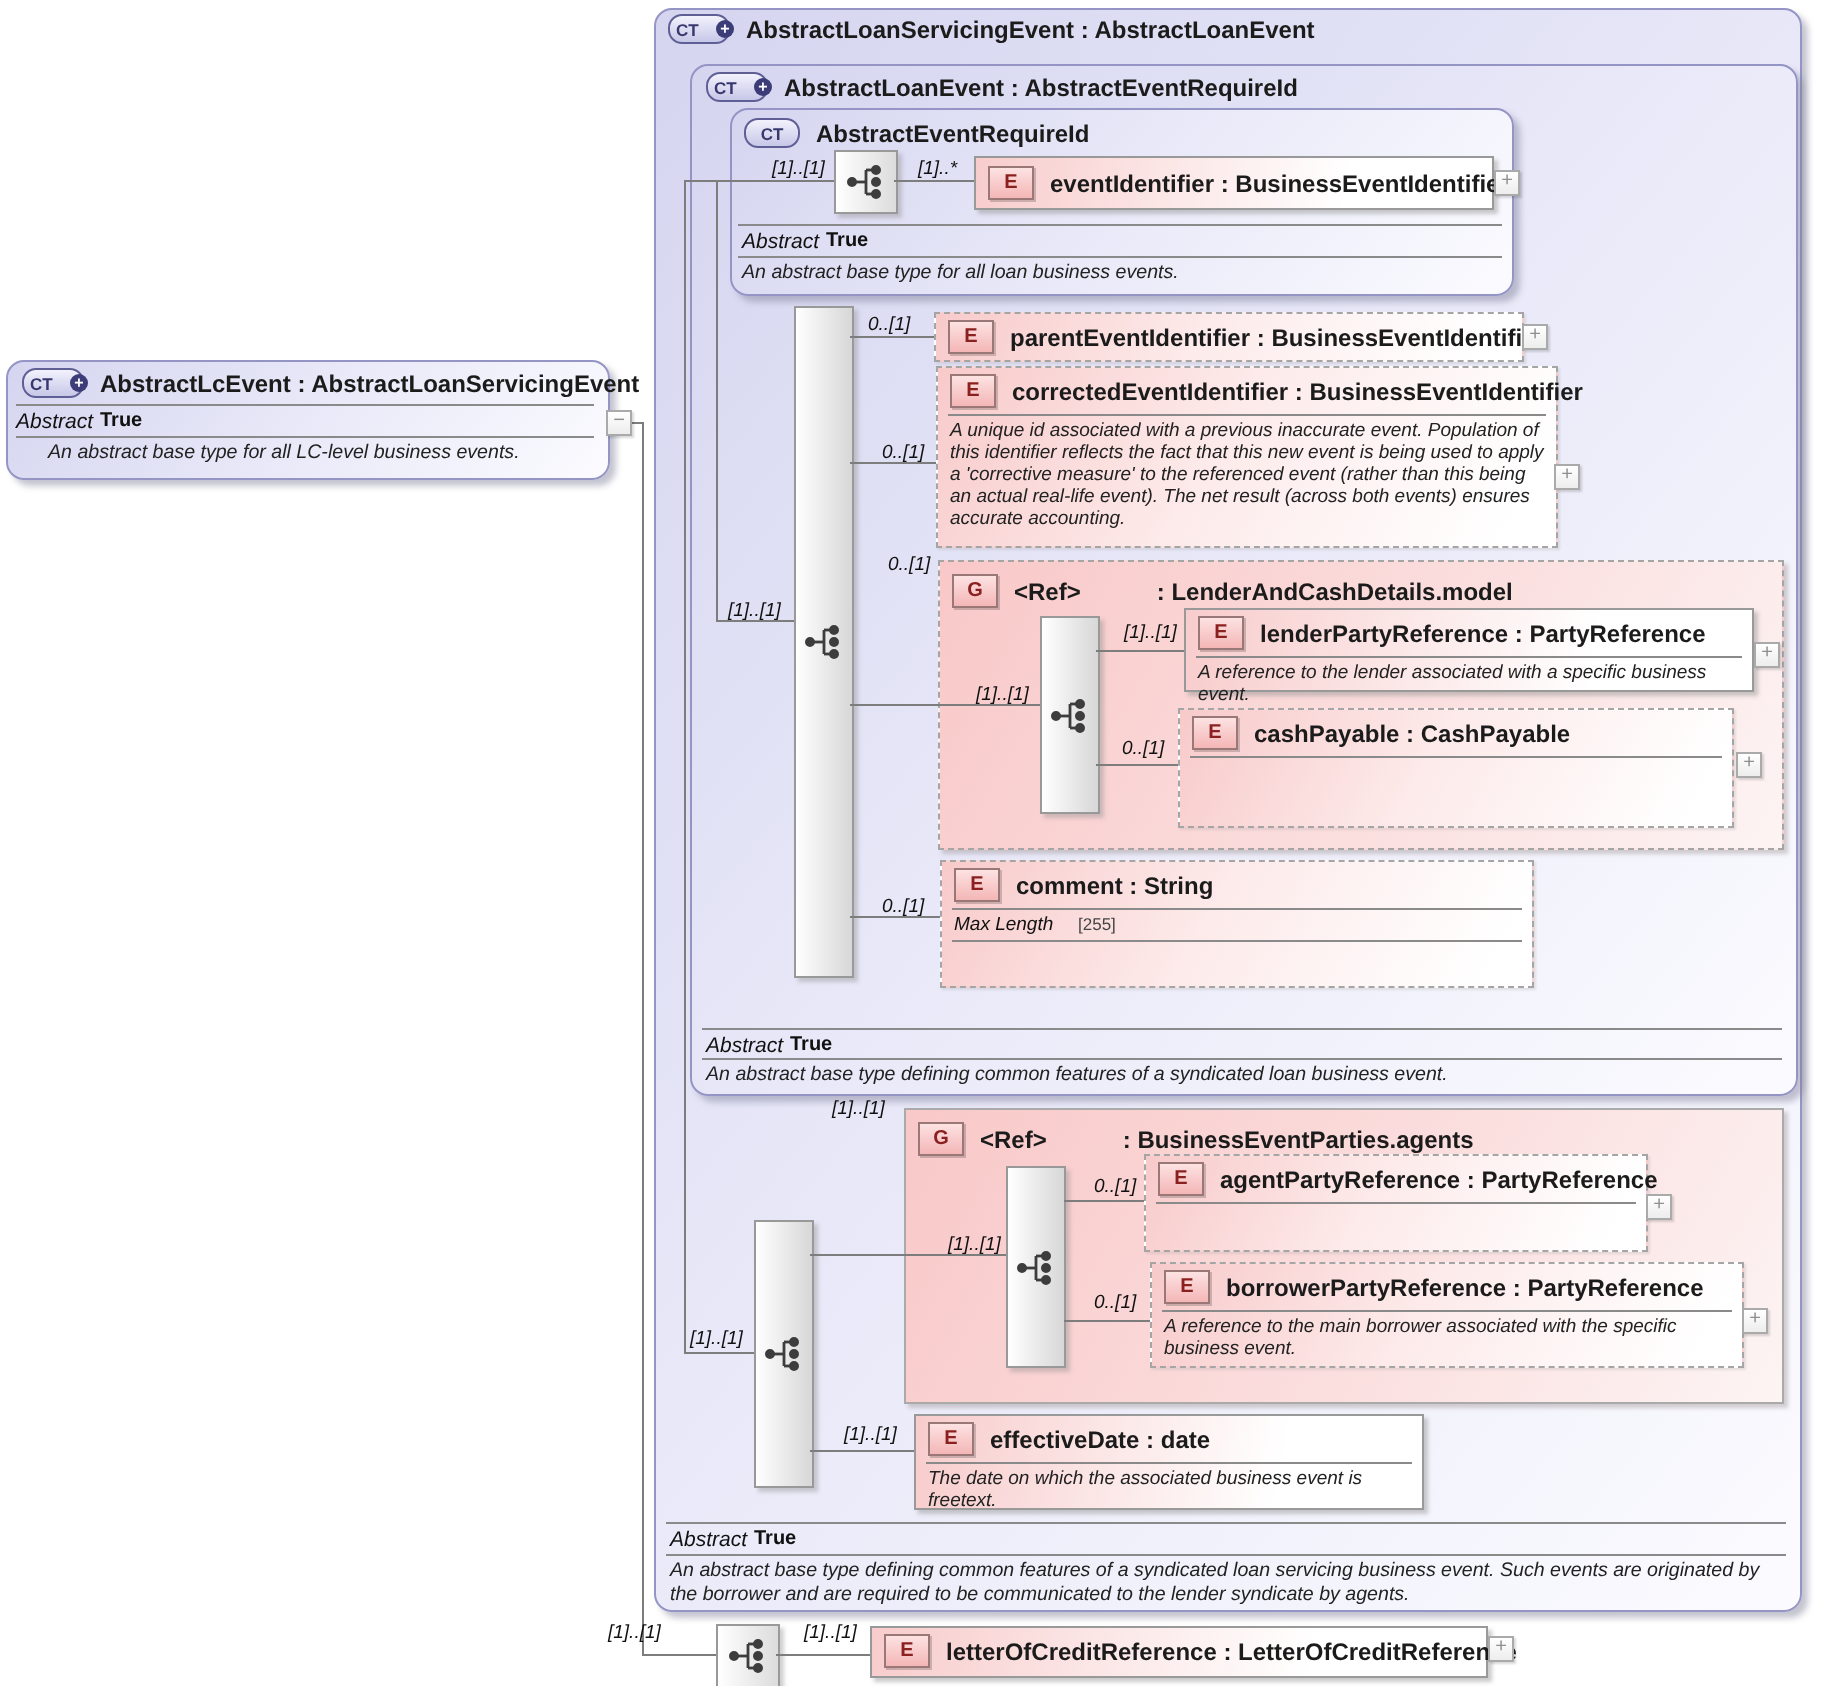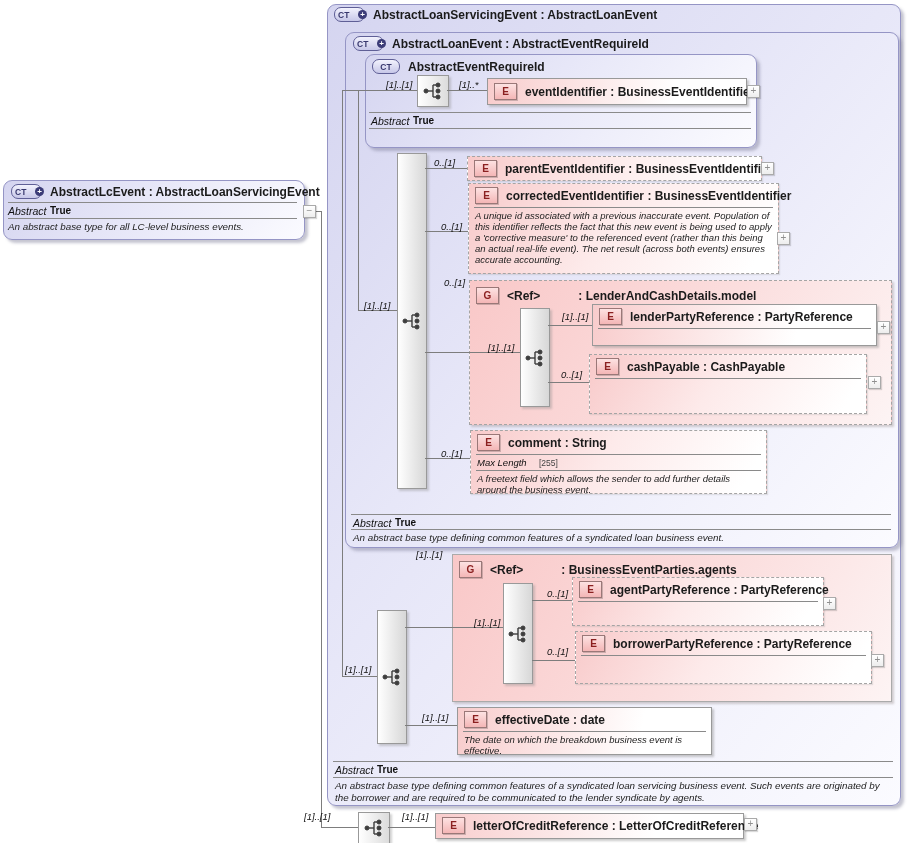--- a/index.html
+++ b/index.html
@@ -60,21 +60,21 @@
        font-size:10px;line-height:10px;text-align:center;
        box-shadow:1px 1px 1px rgba(0,0,0,.15);}
 
   
   .absrow{position:absolute;display:flex;font-size:10.5px;color:#111;white-space:nowrap;}
   .absrow .lb{font-style:italic;width:42px;}
   .absrow .vl2{font-weight:bold;font-size:10px;}
   .fdesc{position:absolute;font-style:italic;font-size:9.8px;line-height:11.5px;color:#222;}
   .fline{position:absolute;height:1px;background:#8a8a8a;}
 
-  .kvrow{display:flex;align-items:flex-end;padding:2px 6px;font-size:9.5px;color:#111;white-space:nowrap;}
+  .kvrow{display:flex;align-items:flex-start;padding:2px 6px;font-size:9.5px;color:#111;white-space:nowrap;}
   .kvrow .kl{font-style:italic;width:62px;}
   .kvrow .kv{font-size:8.5px;color:#444;}
   svg.seq{display:block;}
 </style>
 </head>
 <body>
 
 <div class="canvas">
 
   <div class="ctbox" style="left:327px;top:4px;width:572px;height:800px;"></div>
@@ -109,28 +109,29 @@
       </span>
     <span>AbstractLcEvent : AbstractLoanServicingEvent</span>
   </div>
 
   <div class="fline" style="left:8px;top:202px;width:289px;"></div>
   <div class="absrow" style="left:8px;top:205px;">
     <span class="lb">Abstract</span>
     <span class="vl2">True</span>
   </div>
   <div class="fline" style="left:8px;top:218px;width:289px;"></div>
-  <div class="fdesc" style="left:8px;top:221px;width:288px;">An abstract base type for all LC-level business events.</div>
+  <div class="fdesc" style="left:24px;top:221px;width:288px;">An abstract base type for all LC-level business events.</div>
 
   <div class="fline" style="left:369px;top:112px;width:382px;"></div>
   <div class="absrow" style="left:371px;top:115px;">
     <span class="lb">Abstract</span>
     <span class="vl2">True</span>
   </div>
   <div class="fline" style="left:369px;top:128px;width:382px;"></div>
+  <div class="fdesc" style="left:371px;top:131px;width:380px;">An abstract base type for all loan business events.</div>
 
   <div class="fline" style="left:351px;top:514px;width:540px;"></div>
   <div class="absrow" style="left:353px;top:517px;">
     <span class="lb">Abstract</span>
     <span class="vl2">True</span>
   </div>
   <div class="fline" style="left:351px;top:529px;width:540px;"></div>
   <div class="fdesc" style="left:353px;top:532px;width:536px;">An abstract base type defining common features of a syndicated loan business event.</div>
 
   <div class="fline" style="left:333px;top:761px;width:560px;"></div>
@@ -253,20 +254,21 @@
     <div class="sep"></div>
     <div class="edesc">A unique id associated with a previous inaccurate event. Population of this identifier reflects the fact that this new event is being used to apply a 'corrective measure' to the referenced event (rather than this being an actual real-life event). The net result (across both events) ensures accurate accounting.</div>
   </div>
 
   <div class="ebox" style="left:592px;top:304px;width:283px;height:40px;">
     <div class="erow">
       <span class="tag">E</span>
       <span>lenderPartyReference : PartyReference</span>
     </div>
     <div class="sep"></div>
+    <div class="edesc">A reference to the lender associated with a specific business event.</div>
   </div>
 
   <div class="ebox dashed" style="left:589px;top:354px;width:276px;height:58px;">
     <div class="erow">
       <span class="tag">E</span>
       <span>cashPayable : CashPayable</span>
     </div>
     <div class="sep"></div>
   </div>
 
@@ -274,46 +276,46 @@
     <div class="erow">
       <span class="tag">E</span>
       <span>comment : String</span>
     </div>
     <div class="sep"></div>
     <div class="kvrow">
       <span class="kl">Max Length</span>
       <span class="kv">[255]</span>
     </div>
     <div class="sep"></div>
-    <div class="edesc">A freetext field which allows the sender to add further details around the business event.</div>
   </div>
 
   <div class="ebox dashed" style="left:572px;top:577px;width:250px;height:47px;">
     <div class="erow">
       <span class="tag">E</span>
       <span>agentPartyReference : PartyReference</span>
     </div>
     <div class="sep"></div>
   </div>
 
   <div class="ebox dashed" style="left:575px;top:631px;width:295px;height:51px;">
     <div class="erow">
       <span class="tag">E</span>
       <span>borrowerPartyReference : PartyReference</span>
     </div>
     <div class="sep"></div>
+    <div class="edesc">A reference to the main borrower associated with the specific business event.</div>
   </div>
 
   <div class="ebox" style="left:457px;top:707px;width:253px;height:46px;">
     <div class="erow">
       <span class="tag">E</span>
       <span>effectiveDate : date</span>
     </div>
     <div class="sep"></div>
-    <div class="edesc">The date on which the breakdown business event is effective.</div>
+    <div class="edesc">The date on which the associated business event is freetext.</div>
   </div>
 
   <div class="ebox" style="left:435px;top:813px;width:307px;height:24px;">
     <div class="erow" style="padding-top:3px;">
       <span class="tag">E</span>
       <span>letterOfCreditReference : LetterOfCreditReference</span>
     </div>
   </div>
 
   <div class="hl" style="left:315px;top:211px;width:7px;"></div>

